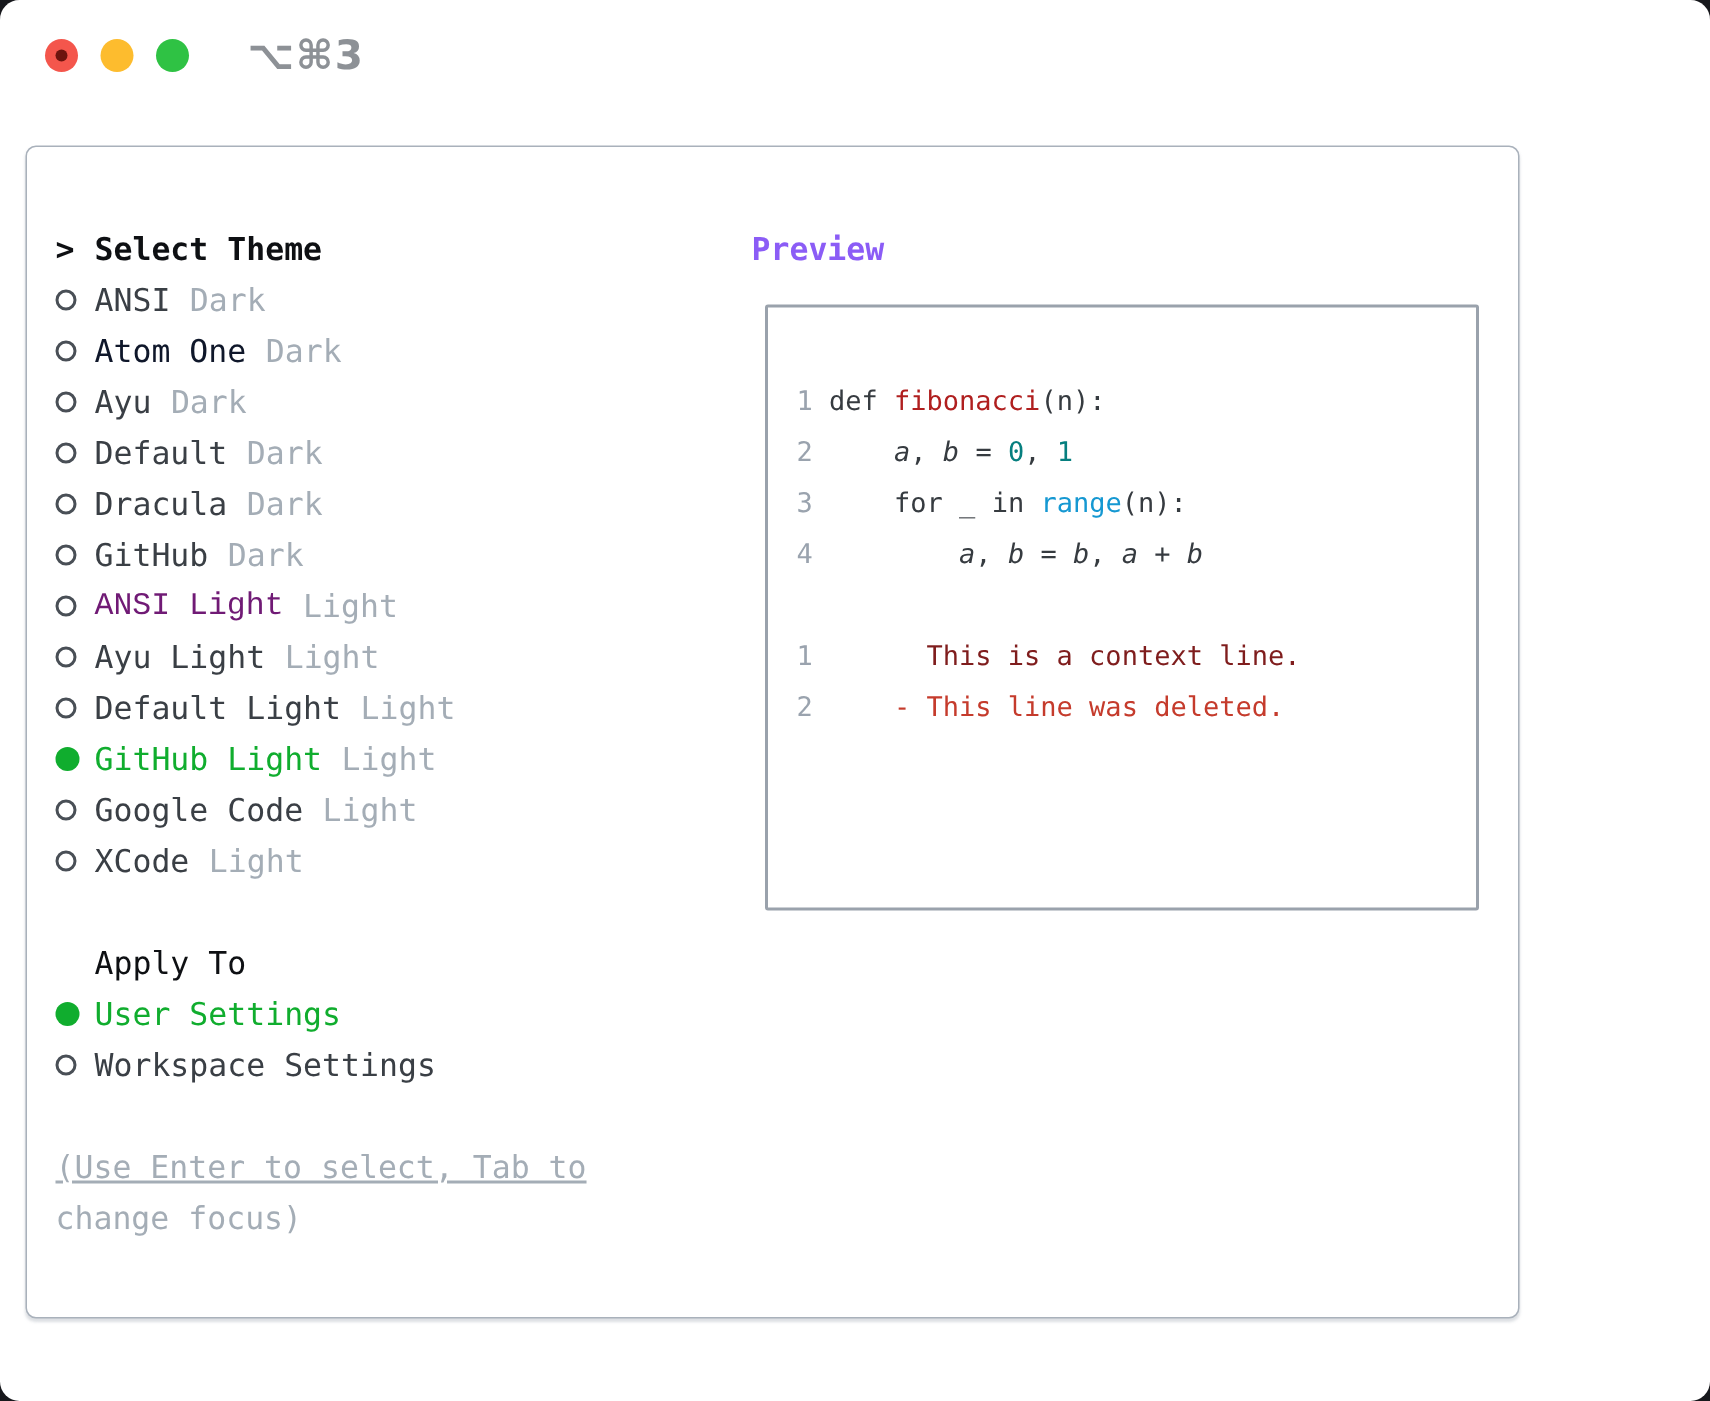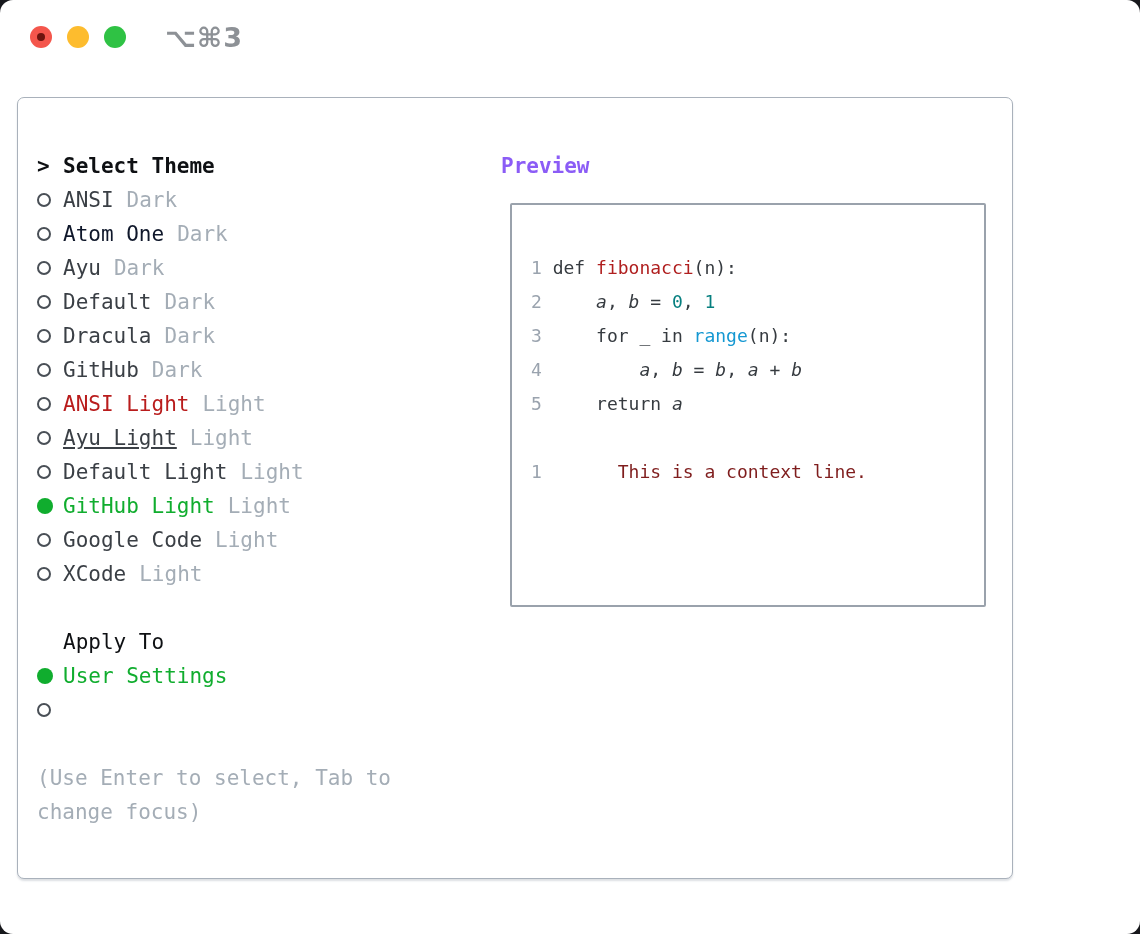--- a/index.html
+++ b/index.html
@@ -60,54 +60,54 @@
         <span class="hdr" style="color: rgb(14, 16, 19); text-align: right;">Select Theme</span>
       </div>
 
       <div id="theme-list">
           <div class="row"><span class="icon-cell"><span class="radio"></span></span><span style="color: rgb(58, 63, 69);">ANSI</span><span class="tvariant" style="color: rgb(164, 173, 182);">Dark</span></div>
           <div class="row"><span class="icon-cell"><span class="radio"></span></span><span style="color: #0f172a;">Atom One</span><span class="tvariant" style="color: rgb(164, 173, 182);">Dark</span></div>
           <div class="row"><span class="icon-cell"><span class="radio"></span></span><span style="color: rgb(58, 63, 69);">Ayu</span><span class="tvariant" style="color: rgb(164, 173, 182);">Dark</span></div>
           <div class="row"><span class="icon-cell"><span class="radio"></span></span><span style="color: rgb(58, 63, 69);">Default</span><span class="tvariant" style="color: rgb(164, 173, 182);">Dark</span></div>
           <div class="row"><span class="icon-cell"><span class="radio"></span></span><span style="color: rgb(58, 63, 69);">Dracula</span><span class="tvariant" style="color: rgb(164, 173, 182);">Dark</span></div>
           <div class="row"><span class="icon-cell"><span class="radio"></span></span><span style="color: rgb(58, 63, 69);">GitHub</span><span class="tvariant" style="color: rgb(164, 173, 182);">Dark</span></div>
-          <div class="row"><span class="icon-cell"><span class="radio"></span></span><span style="color: #b91c1c;">ANSI Light</span><span class="tvariant" style="color: rgb(164, 173, 182);">Light</span></div>
-          <div class="row"><span class="icon-cell"><span class="radio"></span></span><span style="color: rgb(58, 63, 69); text-decoration: underline;">Ayu Light</span><span class="tvariant" style="color: rgb(164, 173, 182);">Light</span></div>
+          <div class="row"><span class="icon-cell"><span class="radio"></span></span><span style="color: #701a75; font-family: Liberation Mono, monospace;">ANSI Light</span><span class="tvariant" style="color: rgb(164, 173, 182);">Light</span></div>
+          <div class="row"><span class="icon-cell"><span class="radio"></span></span><span style="color: rgb(58, 63, 69);">Ayu Light</span><span class="tvariant" style="color: rgb(164, 173, 182);">Light</span></div>
           <div class="row"><span class="icon-cell"><span class="radio"></span></span><span style="color: rgb(58, 63, 69);">Default Light</span><span class="tvariant" style="color: rgb(164, 173, 182);">Light</span></div>
           <div class="row"><span class="icon-cell"><span class="radio sel" style="background: rgb(16, 173, 46);"></span></span><span style="color: rgb(16, 173, 46);">GitHub Light</span><span class="tvariant" style="color: rgb(164, 173, 182);">Light</span></div>
           <div class="row"><span class="icon-cell"><span class="radio"></span></span><span style="color: rgb(58, 63, 69);">Google Code</span><span class="tvariant" style="color: rgb(164, 173, 182);">Light</span></div>
           <div class="row"><span class="icon-cell"><span class="radio"></span></span><span style="color: rgb(58, 63, 69);">XCode</span><span class="tvariant" style="color: rgb(164, 173, 182);">Light</span></div>
         </div>
 
       <div class="spacer"></div>
 
       <div class="row">
         <span class="icon-cell"></span>
         <span style="color: rgb(14, 16, 19);">Apply To</span>
       </div>
 
       <div id="apply-list">
           <div class="row"><span class="icon-cell"><span class="radio sel" style="background: rgb(16, 173, 46);"></span></span><span style="color: rgb(16, 173, 46);">User Settings</span></div>
-          <div class="row"><span class="icon-cell"><span class="radio"></span></span></div>
+          <div class="row"><span class="icon-cell"><span class="radio"></span></span><span style="color: rgb(58, 63, 69);">Workspace Settings</span></div>
         </div>
 
       <div class="spacer"></div>
 
-      <div class="row hint" style="color: rgb(164, 173, 182);">(Use Enter to select, Tab to</div>
+      <div class="row hint" style="color: rgb(164, 173, 182); text-decoration: underline;">(Use Enter to select, Tab to</div>
       <div class="row hint" style="color: rgb(164, 173, 182); text-align: right;">change focus)</div>
     </div>
 
     <div class="right-title row hdr" style="color: #8b5cf6;">Preview</div>
 
     <div class="preview-box">
       <div id="code-lines">
           <div class="code-line"><span class="tok-linenum" style="color: rgb(154, 163, 174);">1 </span><span class="tok-keyword" style="color: rgb(54, 59, 64);">def </span><span class="tok-function" style="color: rgb(176, 31, 31);">fibonacci</span><span class="tok-plain" style="color: rgb(54, 59, 64);">(n):</span></div>
           <div class="code-line"><span class="tok-linenum" style="color: rgb(154, 163, 174);">2 </span><span class="tok-plain" style="color: rgb(54, 59, 64);">    </span><span class="tok-variable" style="color: rgb(54, 59, 64);">a</span><span class="tok-plain" style="color: rgb(54, 59, 64);">, </span><span class="tok-variable" style="color: rgb(54, 59, 64);">b</span><span class="tok-plain" style="color: rgb(54, 59, 64);"> = </span><span class="tok-number" style="color: rgb(6, 127, 127);">0</span><span class="tok-plain" style="color: rgb(54, 59, 64);">, </span><span class="tok-number" style="color: rgb(6, 127, 127);">1</span></div>
           <div class="code-line"><span class="tok-linenum" style="color: rgb(154, 163, 174);">3 </span><span class="tok-plain" style="color: rgb(54, 59, 64);">    </span><span class="tok-keyword" style="color: rgb(54, 59, 64);">for </span><span class="tok-plain" style="color: rgb(54, 59, 64);">_ </span><span class="tok-keyword" style="color: rgb(54, 59, 64);">in </span><span class="tok-builtin" style="color: rgb(21, 152, 210);">range</span><span class="tok-plain" style="color: rgb(54, 59, 64);">(n):</span></div>
           <div class="code-line"><span class="tok-linenum" style="color: rgb(154, 163, 174);">4 </span><span class="tok-plain" style="color: rgb(54, 59, 64);">        </span><span class="tok-variable" style="color: rgb(54, 59, 64);">a</span><span class="tok-plain" style="color: rgb(54, 59, 64);">, </span><span class="tok-variable" style="color: rgb(54, 59, 64);">b</span><span class="tok-plain" style="color: rgb(54, 59, 64);"> = </span><span class="tok-variable" style="color: rgb(54, 59, 64);">b</span><span class="tok-plain" style="color: rgb(54, 59, 64);">, </span><span class="tok-variable" style="color: rgb(54, 59, 64);">a</span><span class="tok-plain" style="color: rgb(54, 59, 64);"> + </span><span class="tok-variable" style="color: rgb(54, 59, 64);">b</span></div>
-          <div class="code-line"><span class="tok-linenum" style="color: rgb(154, 163, 174);">5 </span><span class="tok-plain" style="color: rgb(54, 59, 64);">    </span><span class="tok-keyword" style="color: rgb(54, 59, 64);">return </span><span class="tok-variable" style="color: rgb(54, 59, 64);">a</span></div>
           <div class="code-line"></div>
           <div class="code-line"><span class="tok-linenum" style="color: rgb(154, 163, 174);">1 </span><span class="tok-context" style="color: #7f1d1d;">      This is a context line.</span></div>
+          <div class="code-line"><span class="tok-linenum" style="color: rgb(154, 163, 174);">2 </span><span class="tok-deleted" style="color: rgb(197, 59, 44);">    - This line was deleted.</span></div>
         </div>
     </div>
 
   </div>
 </div>
 
 </body></html>

